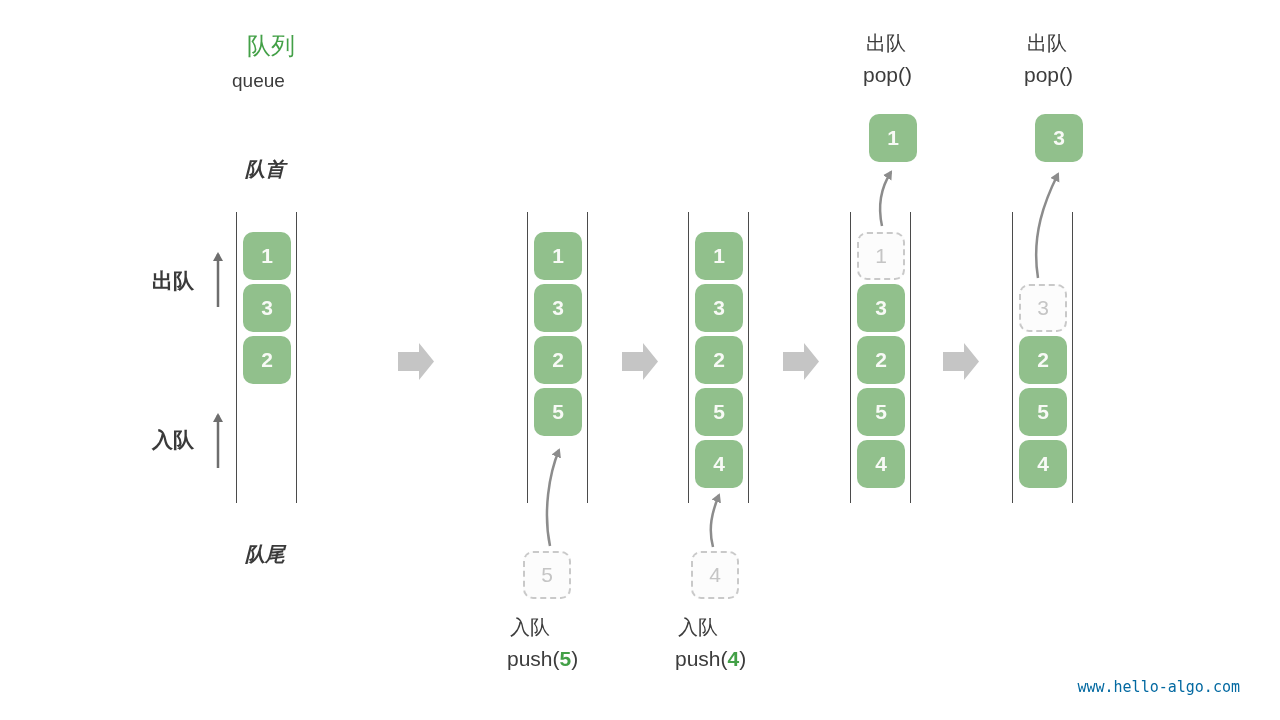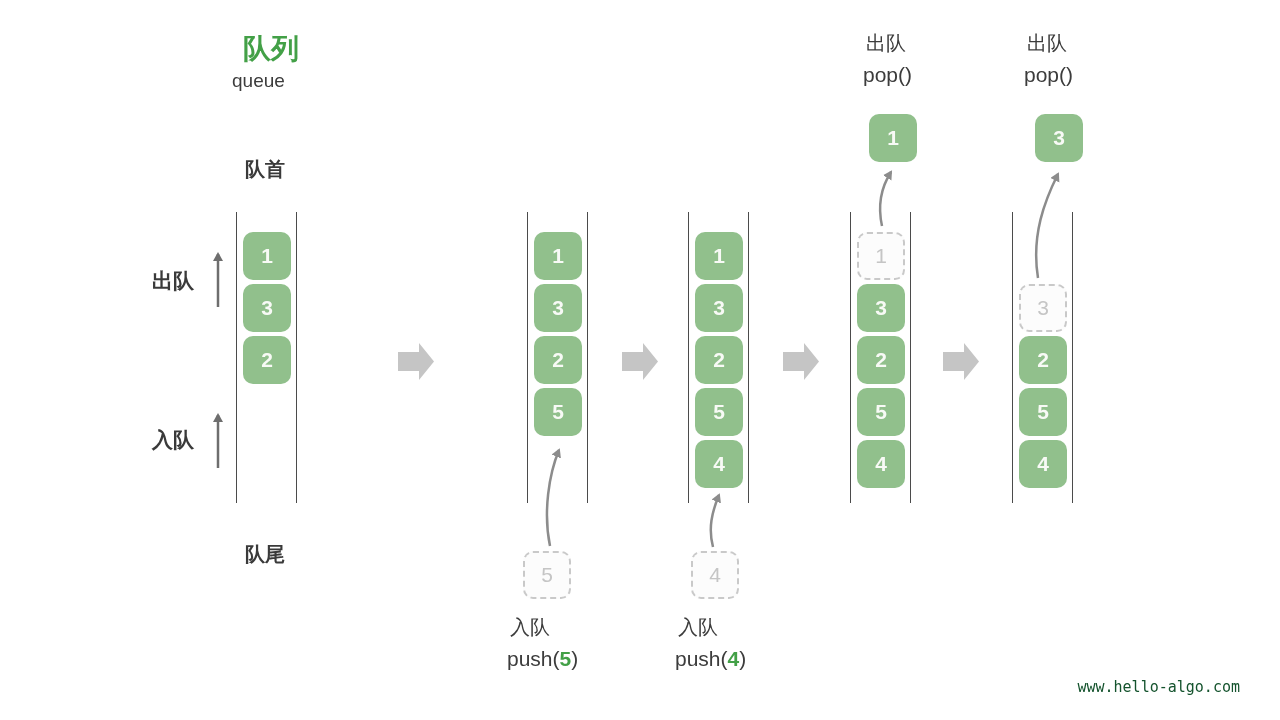--- a/index.html
+++ b/index.html
@@ -1,42 +1,42 @@
 <!DOCTYPE html>
 <html><head>
 <meta charset="utf-8">
 <style>
   html,body{margin:0;padding:0;background:#ffffff;}
   .canvas{
     position:relative;width:1280px;height:720px;background:#ffffff;overflow:hidden;
     font-family:"Liberation Sans","DejaVu Sans",sans-serif;color:#3c3c3c;
   }
   .title-zh{position:absolute;left:236px;top:30px;width:70px;text-align:center;
-    font-size:28px;font-weight:bold;color:#43a047;}
+    font-size:24px;font-weight:normal;color:#43a047;}
   .title-en{position:absolute;left:232px;top:70px;width:70px;
     font-size:19px;color:#3c3c3c;}
-  .biglabel{position:absolute;font-size:20px;font-weight:bold;color:#3a3a3a;}
+  .biglabel{position:absolute;font-size:20px;font-weight:bold;color:#3a3a3a;font-style:italic;}
   .sidelabel{position:absolute;font-size:21px;font-weight:bold;color:#3a3a3a;}
   .col{position:absolute;top:212px;width:59px;height:291px;
     border-left:1.5px solid #4b4b4b;border-right:1.5px solid #4b4b4b;}
   .qbox{position:absolute;left:6px;width:48px;height:48px;border-radius:10px;
     background:#91c08c;color:#f8faf6;font-weight:bold;font-size:21px;
     display:flex;align-items:center;justify-content:center;box-sizing:border-box;}
   .qbox.dashed{background:#fcfcfc;border:2px dashed #c9c9c9;color:#c5c5c5;font-weight:normal;}
   .popped{position:absolute;width:48px;height:48px;border-radius:10px;background:#91c08c;
     color:#f8faf6;font-weight:bold;font-size:21px;display:flex;align-items:center;justify-content:center;}
   .ghost{position:absolute;width:48px;height:48px;border-radius:10px;background:#fcfcfc;
     border:2px dashed #c9c9c9;color:#c5c5c5;font-size:21px;box-sizing:border-box;
     display:flex;align-items:center;justify-content:center;}
   .opblock{position:absolute;font-size:20px;color:#3c3c3c;line-height:1.0;}
   .opblock .zh{display:block;margin-left:3px;margin-bottom:11px;}
   .code{font-family:Liberation Sans, sans-serif;font-size:21px;color:#3c3c3c;white-space:pre;}
   .code .arg{color:#43a047;font-weight:bold;}
   .watermark{position:absolute;right:40px;top:678px;
-    font-family:"DejaVu Sans Mono","Liberation Mono",monospace;font-size:15px;color:#14532d;}
+    font-family:"DejaVu Sans Mono","Liberation Mono",monospace;font-size:15px;color:#0369a1;}
   svg.overlay{position:absolute;left:0;top:0;pointer-events:none;}
 </style>
 </head>
 <body>
 
 <div class="canvas">
 
   <div class="title-zh">队列</div>
   <div class="title-en">queue</div>
 

